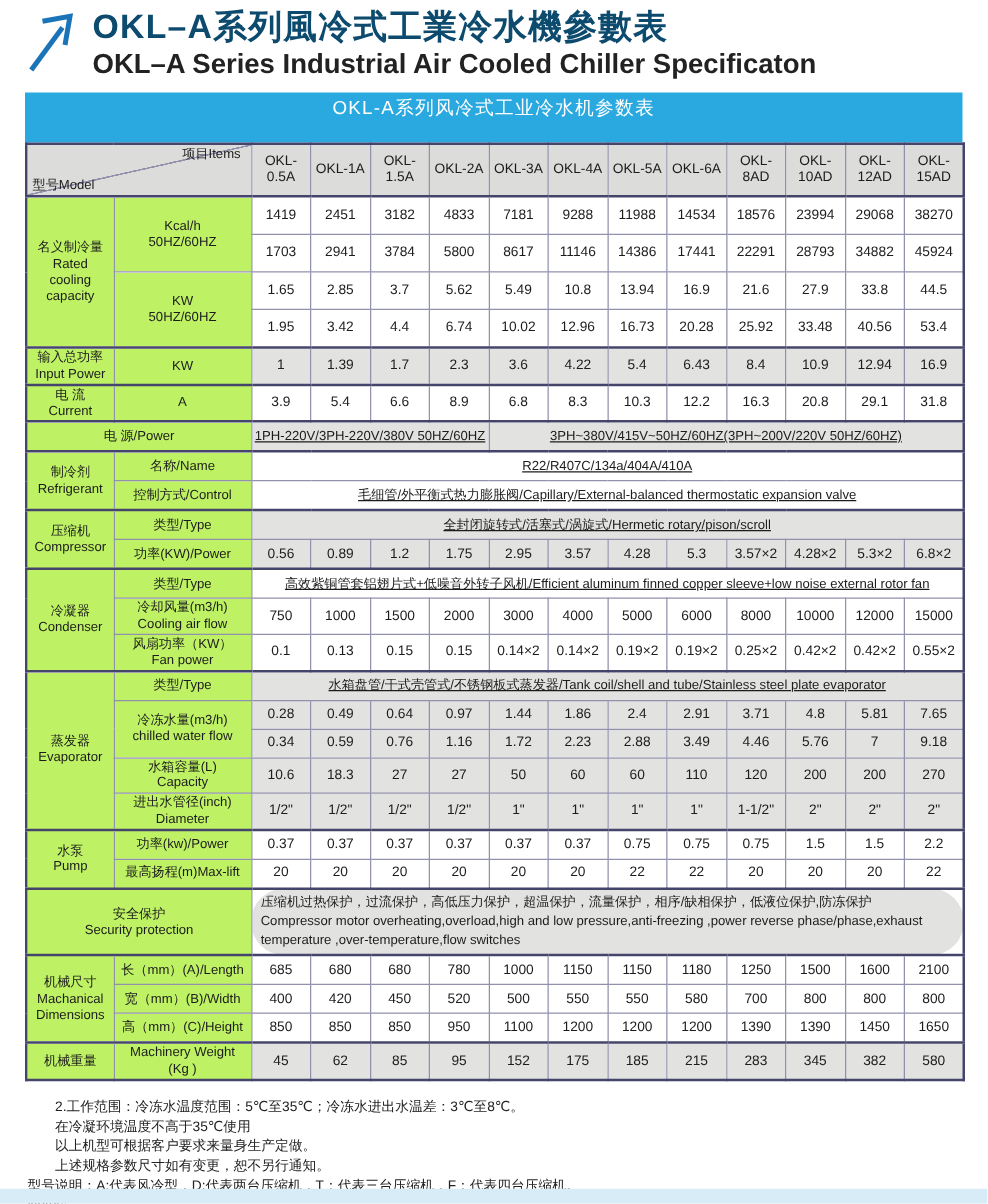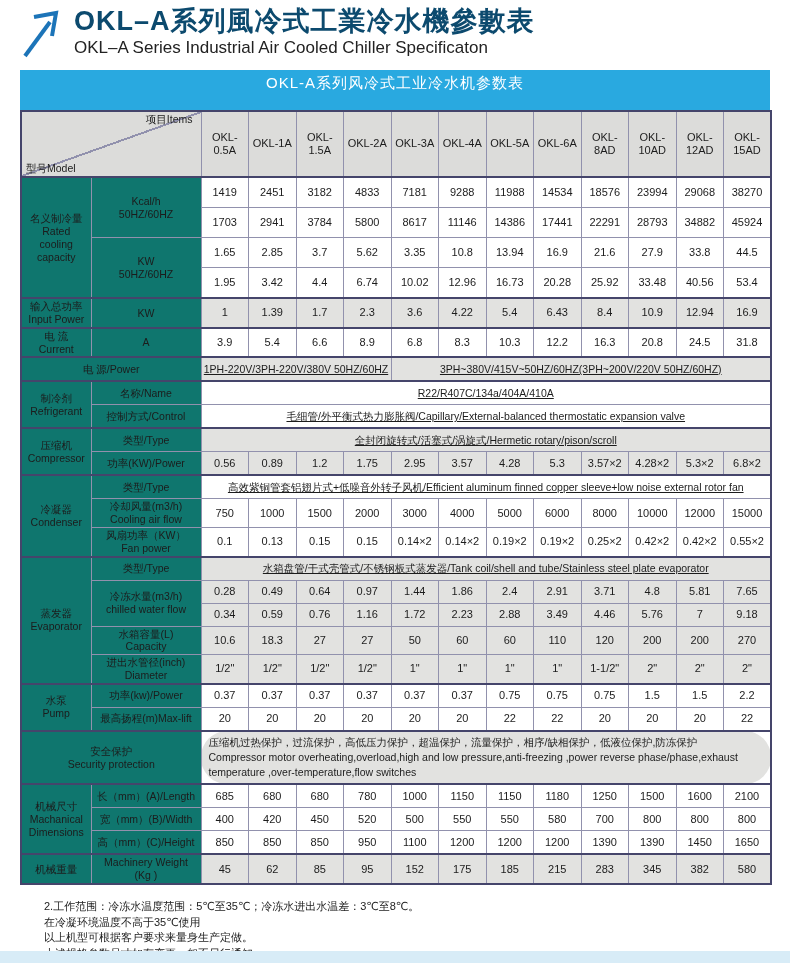--- a/index.html
+++ b/index.html
@@ -6,43 +6,43 @@
   body{
     width:790px;height:963px;position:relative;overflow:hidden;
     background:#ffffff;color:#1c1c1c;
     font-family:"Liberation Sans","DejaVu Sans",sans-serif;
   }
   
   .page-header{display:flex;align-items:flex-start;padding:6px 0 0 20px;}
   .logo{width:46px;height:52px;flex:0 0 46px;margin-top:2px;}
   .titles{margin-left:8px;}
   .title-zh{font-size:27px;font-weight:700;letter-spacing:1px;line-height:1.15;color:#0c4a6e;}
-  .title-en{font-size:17px;font-weight:400;color:#222;margin-top:1px;}
+  .title-en{font-size:22px;font-weight:700;color:#222;margin-top:1px;}
   
   .tbl-wrap{margin:10px 0 0 20px;width:750px;}
   .tbl-caption{
     background:#29a9e0;color:#ffffff;text-align:center;
     height:40px;line-height:26px;font-size:15px;letter-spacing:1px;font-weight:400;
   }
   table{border-collapse:collapse;table-layout:fixed;width:750px;border:2px solid #45456b;}
   th,td{
     border:1px solid #9191ad;text-align:center;vertical-align:middle;
     padding:1px 1px;font-weight:normal;font-size:11px;line-height:1.22;
     white-space:pre-line;overflow:hidden;
   }
   thead th{background:#dcdcda;height:28px;font-size:11px;}
   tbody td{height:20px;}
   tr.tall td{height:27px;}
   tr.tl td{border-top:2px solid #45456b;}
-  td.cat,td.item,td.cat2{background:#0f766e;font-size:10.5px;}
+  td.cat,td.item,td.cat2{background:#bef264;font-size:10.5px;}
   td.val,td.span,td.secspan{background:#ffffff;}
   tr.sh td.val,tr.sh td.span,tr.sh td.secspan{background:#e2e2e0;}
   td.span{font-size:10.5px;text-decoration:underline;}
   td.secspan{text-align:left;padding:3px 7px;font-size:10.5px;line-height:1.45;border-radius:26px;}
-  .corner{position:relative;padding:12px;
+  .corner{position:relative;padding:0;
     background:#dcdcda linear-gradient(to bottom right,transparent 49.2%,#9191ad 49.2%,#9191ad 50.8%,transparent 50.8%);}
   .corner .m{position:absolute;left:4px;bottom:1px;font-size:10.5px;}
   .corner .i{position:absolute;right:8px;top:1px;font-size:10.5px;}
   
   .notes{margin:14px 0 0 22px;font-size:11px;line-height:1.42;color:#222;}
   .notes .ind0{padding-left:0;}
   .notes .ind1{padding-left:22px;}
   .bottom-strip{position:absolute;left:0;bottom:0;width:790px;height:12px;background:#d8ecf7;}
 </style>
 </head>
@@ -133,21 +133,21 @@
           <td class="val">34882</td>
           <td class="val">45924</td>
         </tr>
         <tr class="tall">
           <td rowspan="2" class="item">KW
 50HZ/60HZ</td>
           <td class="val">1.65</td>
           <td class="val">2.85</td>
           <td class="val">3.7</td>
           <td class="val">5.62</td>
-          <td class="val">3.35</td>
+          <td class="val">5.49</td>
           <td class="val">10.8</td>
           <td class="val">13.94</td>
           <td class="val">16.9</td>
           <td class="val">21.6</td>
           <td class="val">27.9</td>
           <td class="val">33.8</td>
           <td class="val">44.5</td>
         </tr>
         <tr class="tall">
           <td class="val">1.95</td>
@@ -187,21 +187,21 @@
           <td class="val">3.9</td>
           <td class="val">5.4</td>
           <td class="val">6.6</td>
           <td class="val">8.9</td>
           <td class="val">6.8</td>
           <td class="val">8.3</td>
           <td class="val">10.3</td>
           <td class="val">12.2</td>
           <td class="val">16.3</td>
           <td class="val">20.8</td>
-          <td class="val">24.5</td>
+          <td class="val">29.1</td>
           <td class="val">31.8</td>
         </tr>
         <tr class="sh tl ">
           <td colspan="2" class="cat2">电 源/Power</td>
           <td colspan="4" class="span">1PH-220V/3PH-220V/380V 50HZ/60HZ</td>
           <td colspan="8" class="span">3PH~380V/415V~50HZ/60HZ(3PH~200V/220V  50HZ/60HZ)</td>
         </tr>
         <tr class="tl ">
           <td rowspan="2" class="cat">制冷剂
 Refrigerant</td>

